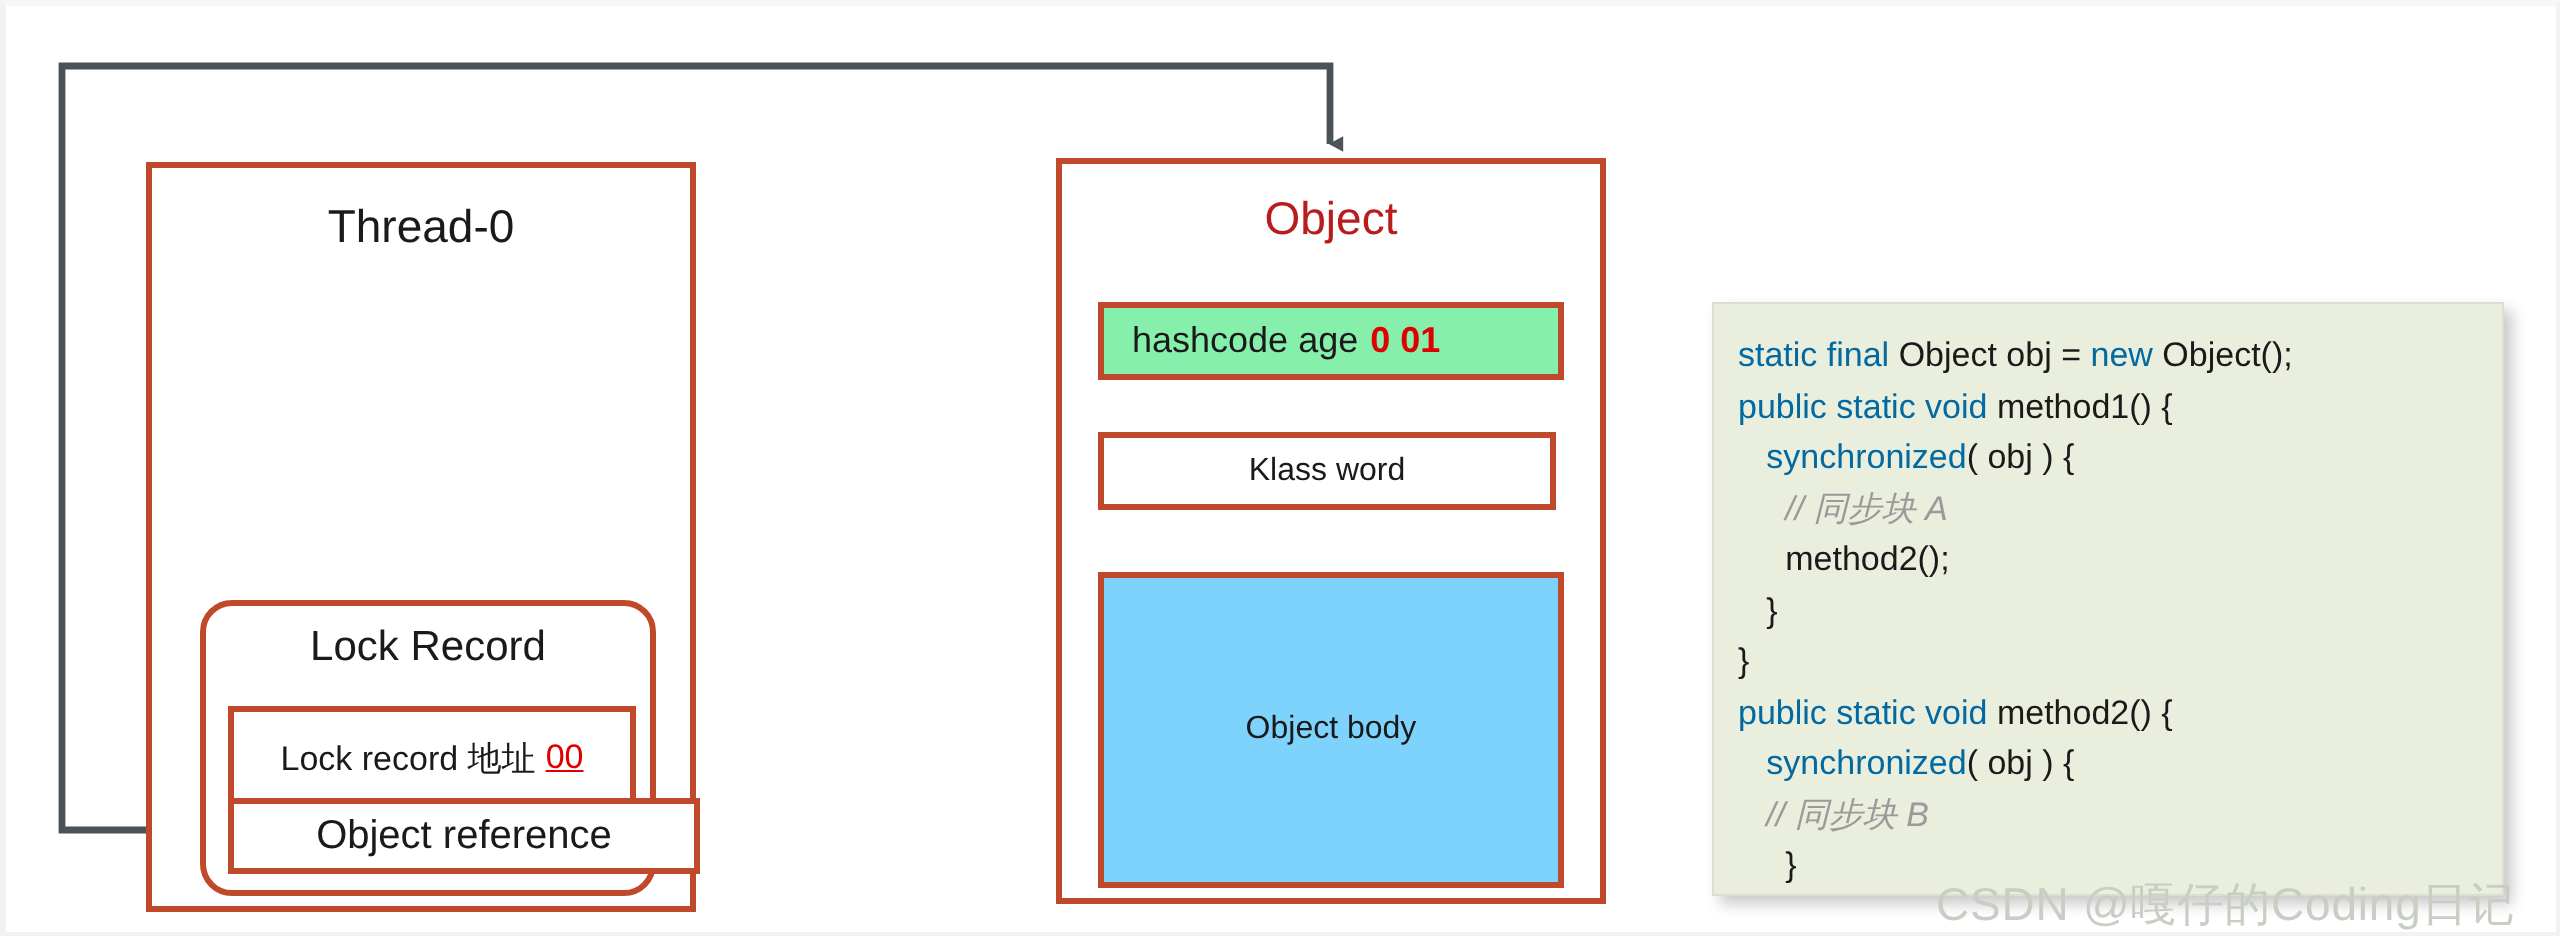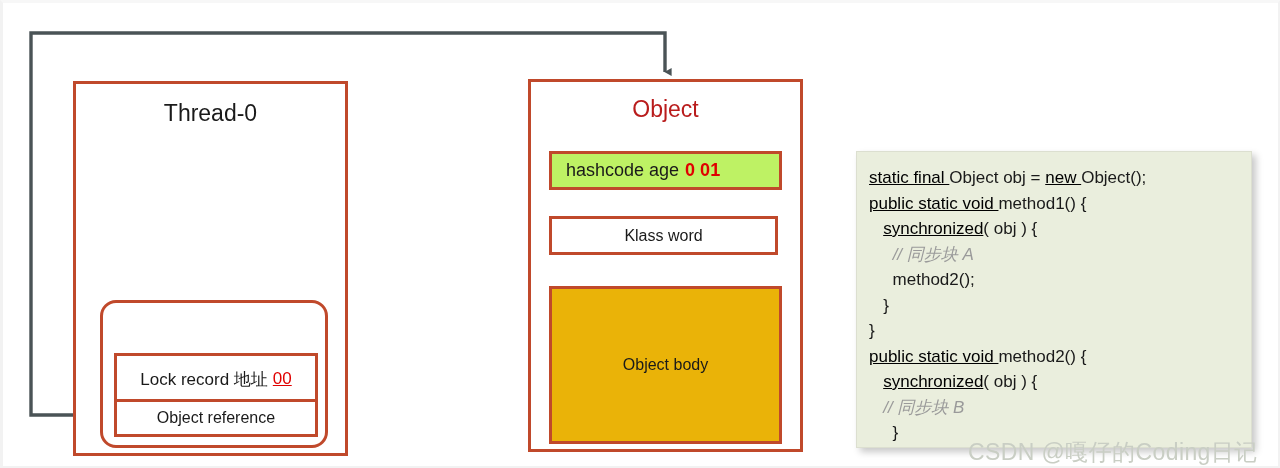--- a/index.html
+++ b/index.html
@@ -67,67 +67,67 @@
     background: #ffffff;
     display: flex; align-items: center; justify-content: center;
     font-size: 17px; color: #1a1a1a;
     white-space: nowrap;
   }
   #lock-record-addr .hex { color: #e00000; margin-left: 5px; text-decoration: underline; }
 
   #object-reference {
     position: absolute;
     left: 11px; top: 96px;
-    width: 204px; height: 38px;
-    border: 3px solid #c0492b;
-    background: #ffffff;
-    display: flex; align-items: center; justify-content: center;
-    font-size: 16px; color: #1a1a1a;
+    width: 236px; height: 38px;
+    border: 3px solid #c0492b;
+    background: #ffffff;
+    display: flex; align-items: center; justify-content: center;
+    font-size: 20px; color: #1a1a1a;
     white-space: nowrap;
   }
 
   
   #object-box {
     left: 525px; top: 76px;
     width: 275px; height: 373px;
   }
   #object-title {
     position: absolute;
     left: 0; right: 0; top: 14px;
     text-align: center;
     font-size: 23px;
     color: #b91c1c;
   }
   #markword-row {
     position: absolute;
     left: 18px; top: 69px;
     width: 233px; height: 39px;
     border: 3px solid #c0492b;
-    background: #bef264;
+    background: #86efac;
     display: flex; align-items: center;
     padding-left: 14px;
     font-size: 18px; color: #1a1a1a;
     white-space: nowrap;
   }
   #markword-row .bits { color: #e00000; margin-left: 6px; font-weight: bold; }
   #klass-row {
     position: absolute;
     left: 18px; top: 134px;
     width: 229px; height: 39px;
     border: 3px solid #c0492b;
     background: #ffffff;
     display: flex; align-items: center; justify-content: center;
     font-size: 16px; color: #1a1a1a;
   }
   #object-body-row {
     position: absolute;
     left: 18px; top: 204px;
     width: 233px; height: 158px;
     border: 3px solid #c0492b;
-    background: #eab308;
+    background: #7dd3fc;
     display: flex; align-items: center; justify-content: center;
     font-size: 16px; color: #1a1a1a;
   }
 
   
   #connector-svg {
     position: absolute;
     left: 0; top: 0;
     width: 1280px; height: 468px;
     pointer-events: none;
@@ -146,21 +146,21 @@
   #code-lines {
     position: absolute;
     left: 12px; top: 13px;
     font-family: "Liberation Sans", "DejaVu Sans", sans-serif;
     font-size: 17px;
     line-height: 25.5px;
     white-space: pre;
     color: #1a1a1a;
   }
   .code-line { white-space: pre; }
-  .kw { color: #000000; text-decoration: underline; }
+  .kw { color: #0369a1; }
   .cmt { color: #9a9a9a; font-style: italic; margin-top: 20px; }
 
   #watermark {
     position: absolute;
     left: 965px; top: 434px;
     font-size: 23px;
     color: #c9cec4;
     white-space: nowrap;
     letter-spacing: 0.4px;
   }
@@ -176,20 +176,21 @@
         <path d="M0.6,0.8 L4.5,8 L8.4,0.8 z" fill="#4a5356"></path>
       </marker>
     </defs>
     <polyline points="106,412 28,412 28,30 662,30 662,69" fill="none" stroke="#4a5356" stroke-width="3.4" stroke-linecap="butt" stroke-linejoin="miter" marker-end="url(#arrowhead)"></polyline>
   </svg>
 
   <div id="thread-box" class="box-red">
     <div id="thread-title">Thread-0</div>
 
     <div id="lock-record-box">
+      <div id="lock-record-title">Lock Record</div>
 
       <div id="lock-record-addr">
         <span>Lock record 地址</span>
         <span class="hex">00</span>
       </div>
 
       <div id="object-reference">Object reference</div>
     </div>
   </div>
 

